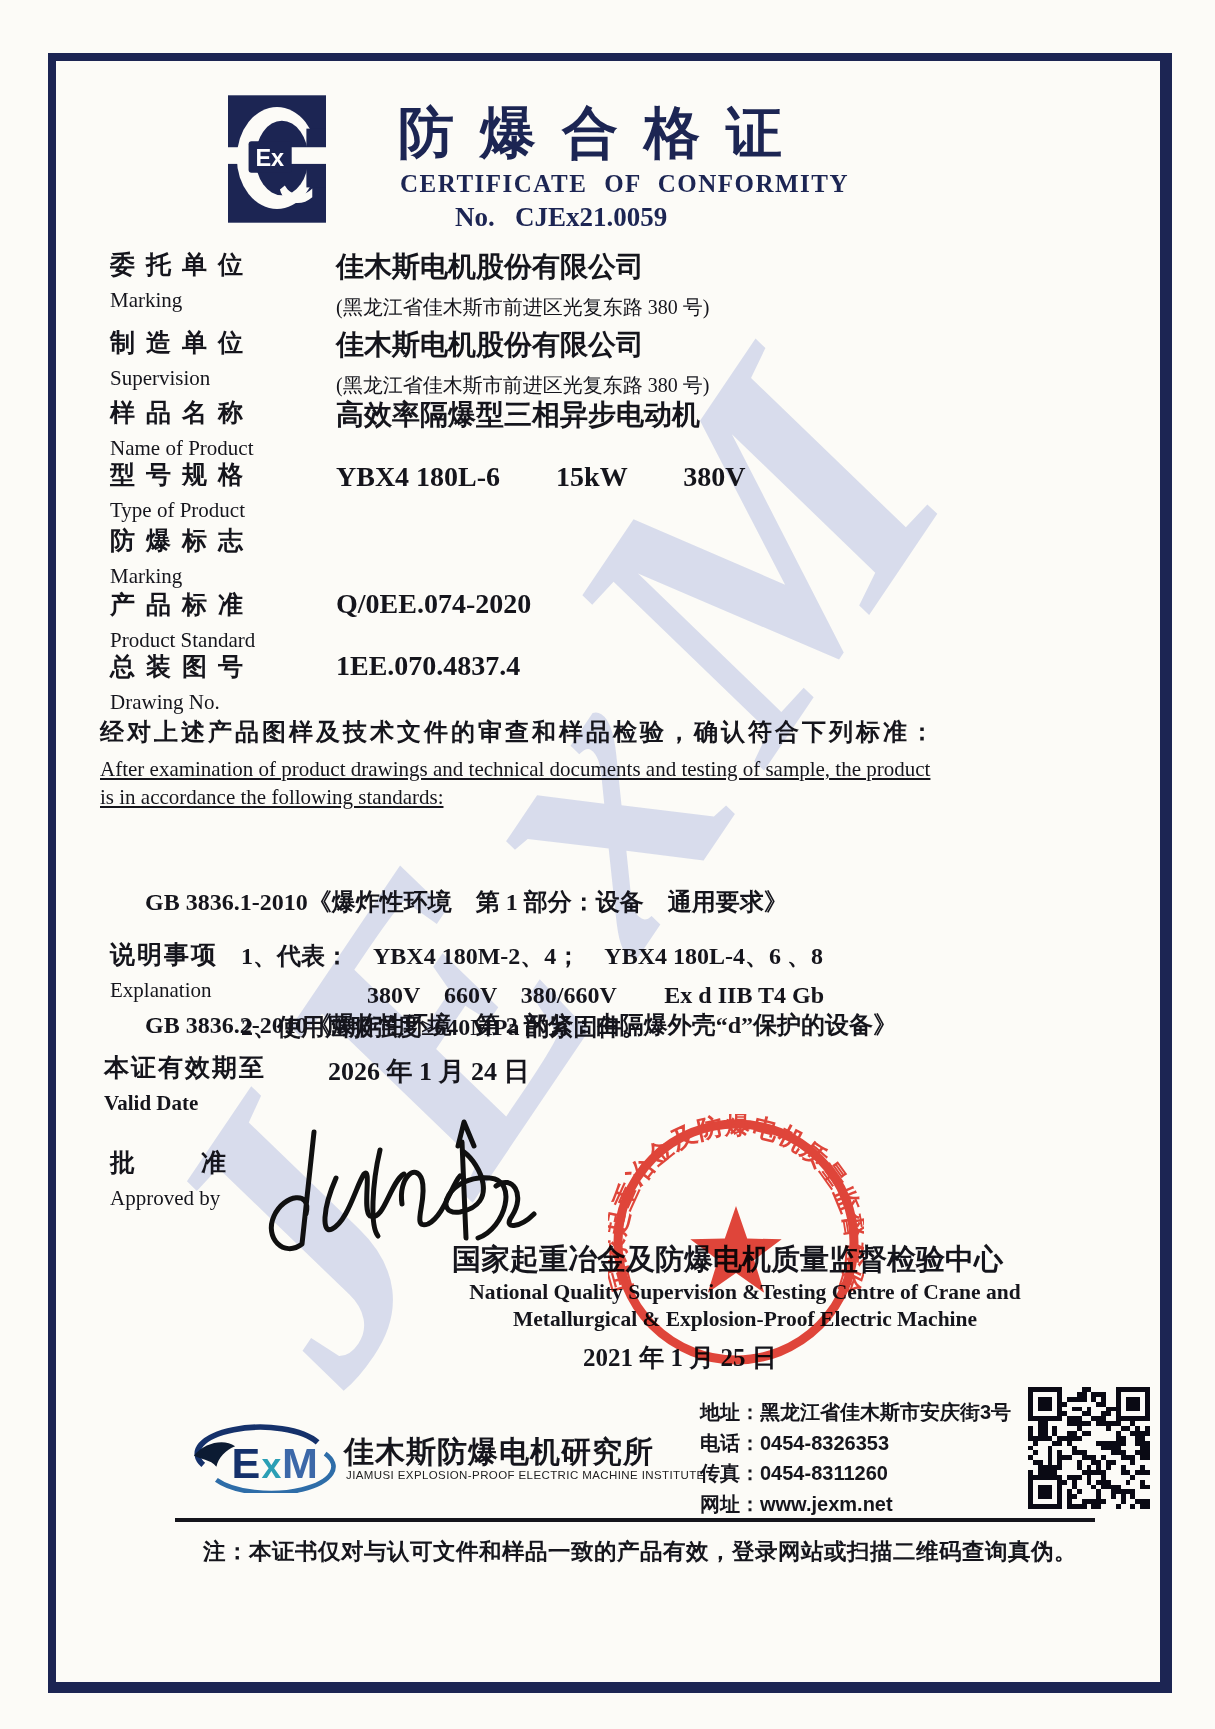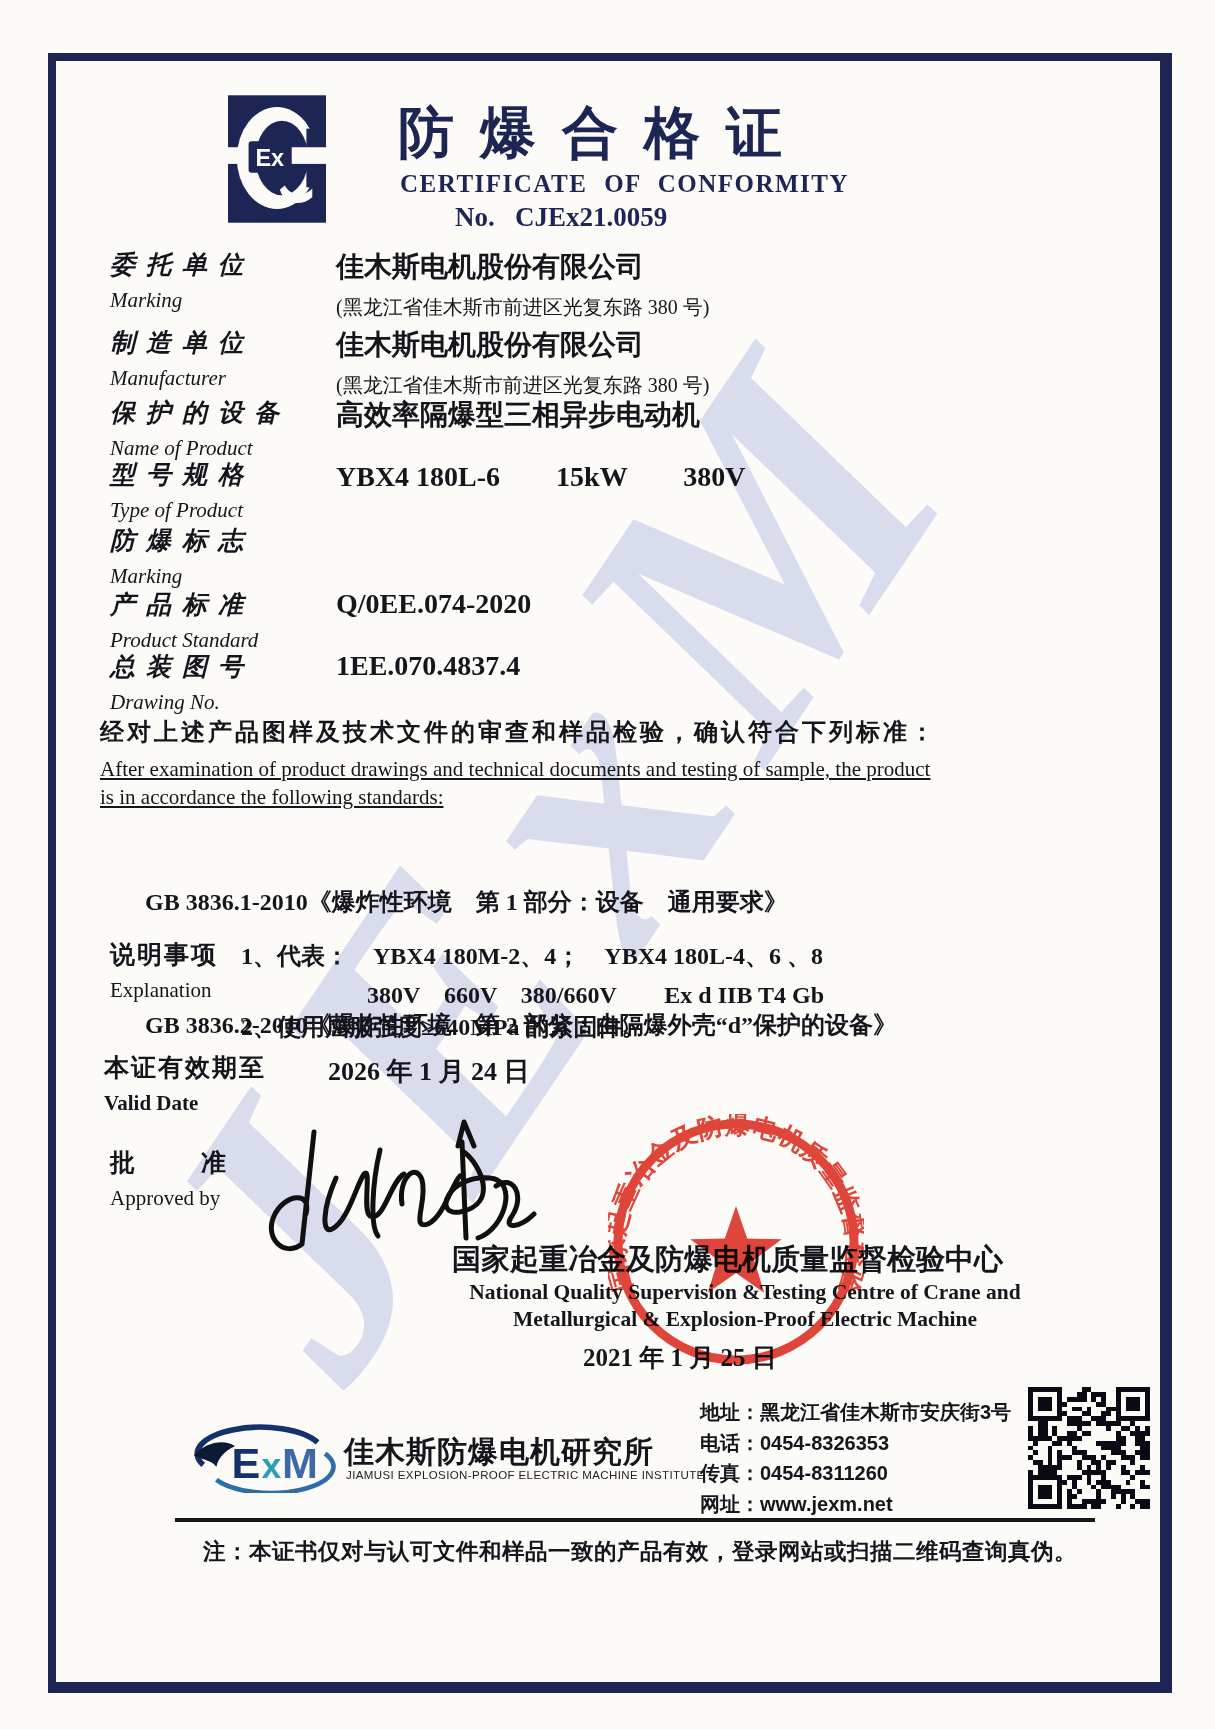--- a/index.html
+++ b/index.html
@@ -10,21 +10,21 @@
   .abs{position:absolute;}
   .navy{color:#1c2553;}
   .watermark{position:absolute;left:85px;top:400px;width:940px;height:900px;display:flex;
              align-items:center;justify-content:center;transform:rotate(-56deg);
              font-size:380px;font-style:italic;font-weight:bold;letter-spacing:40px;
              color:rgba(163,174,219,0.40);z-index:1;user-select:none;}
   .title-cn{left:398px;top:96px;font-size:56px;font-weight:bold;letter-spacing:26px;z-index:2;}
   .title-en{left:400px;top:170px;font-size:25px;font-weight:bold;letter-spacing:1.5px;word-spacing:9px;z-index:2;}
   .cert-no{left:455px;top:202px;font-size:27px;font-weight:bold;z-index:2;white-space:pre-wrap;}
   .field{left:110px;width:1000px;display:flex;z-index:2;}
-  .flabel{width:226px;flex:0 0 226px;font-style:italic;}
+  .flabel{width:226px;flex:0 0 226px;}
   .fzh{font-size:25px;font-weight:bold;letter-spacing:11px;white-space:nowrap;}
   .fen{font-size:21px;margin-top:7px;}
   .fval{font-size:28px;font-weight:bold;white-space:pre-wrap;}
   .fnote{font-size:20px;margin-top:8px;white-space:pre-wrap;}
   .stmt{left:100px;top:716px;width:1010px;z-index:2;}
   .stmt-cn{font-size:24px;font-weight:bold;letter-spacing:3px;}
   .stmt-en{font-size:21px;margin-top:7px;white-space:pre-line;line-height:28px;text-decoration:underline;}
   .standards{left:145px;top:800px;font-size:24px;font-weight:bold;line-height:41px;z-index:2;white-space:pre-wrap;}
   .expl-line{font-size:24px;font-weight:bold;white-space:pre-wrap;z-index:2;margin-left:9px;}
   .sig{z-index:4;}
@@ -69,30 +69,30 @@
       <div class="fen">Marking</div>
       </div>
     <div>
         <div class="fval">佳木斯电机股份有限公司</div>
       <div class="fnote">(黑龙江省佳木斯市前进区光复东路 380 号)</div>
       </div>
   </div>
   <div class="abs field" style="top:326px">
     <div class="flabel">
         <div class="fzh">制造单位</div>
-      <div class="fen">Manufacturer</div>
+      <div class="fen">Supervision</div>
       </div>
     <div>
         <div class="fval">佳木斯电机股份有限公司</div>
       <div class="fnote">(黑龙江省佳木斯市前进区光复东路 380 号)</div>
       </div>
   </div>
   <div class="abs field" style="top:396px">
     <div class="flabel">
-        <div class="fzh">保护的设备</div>
+        <div class="fzh">样品名称</div>
       <div class="fen">Name of Product</div>
       </div>
     <div>
         <div class="fval">高效率隔爆型三相异步电动机</div>
       </div>
   </div>
   <div class="abs field" style="top:458px">
     <div class="flabel">
         <div class="fzh">型号规格</div>
       <div class="fen">Type of Product</div>

